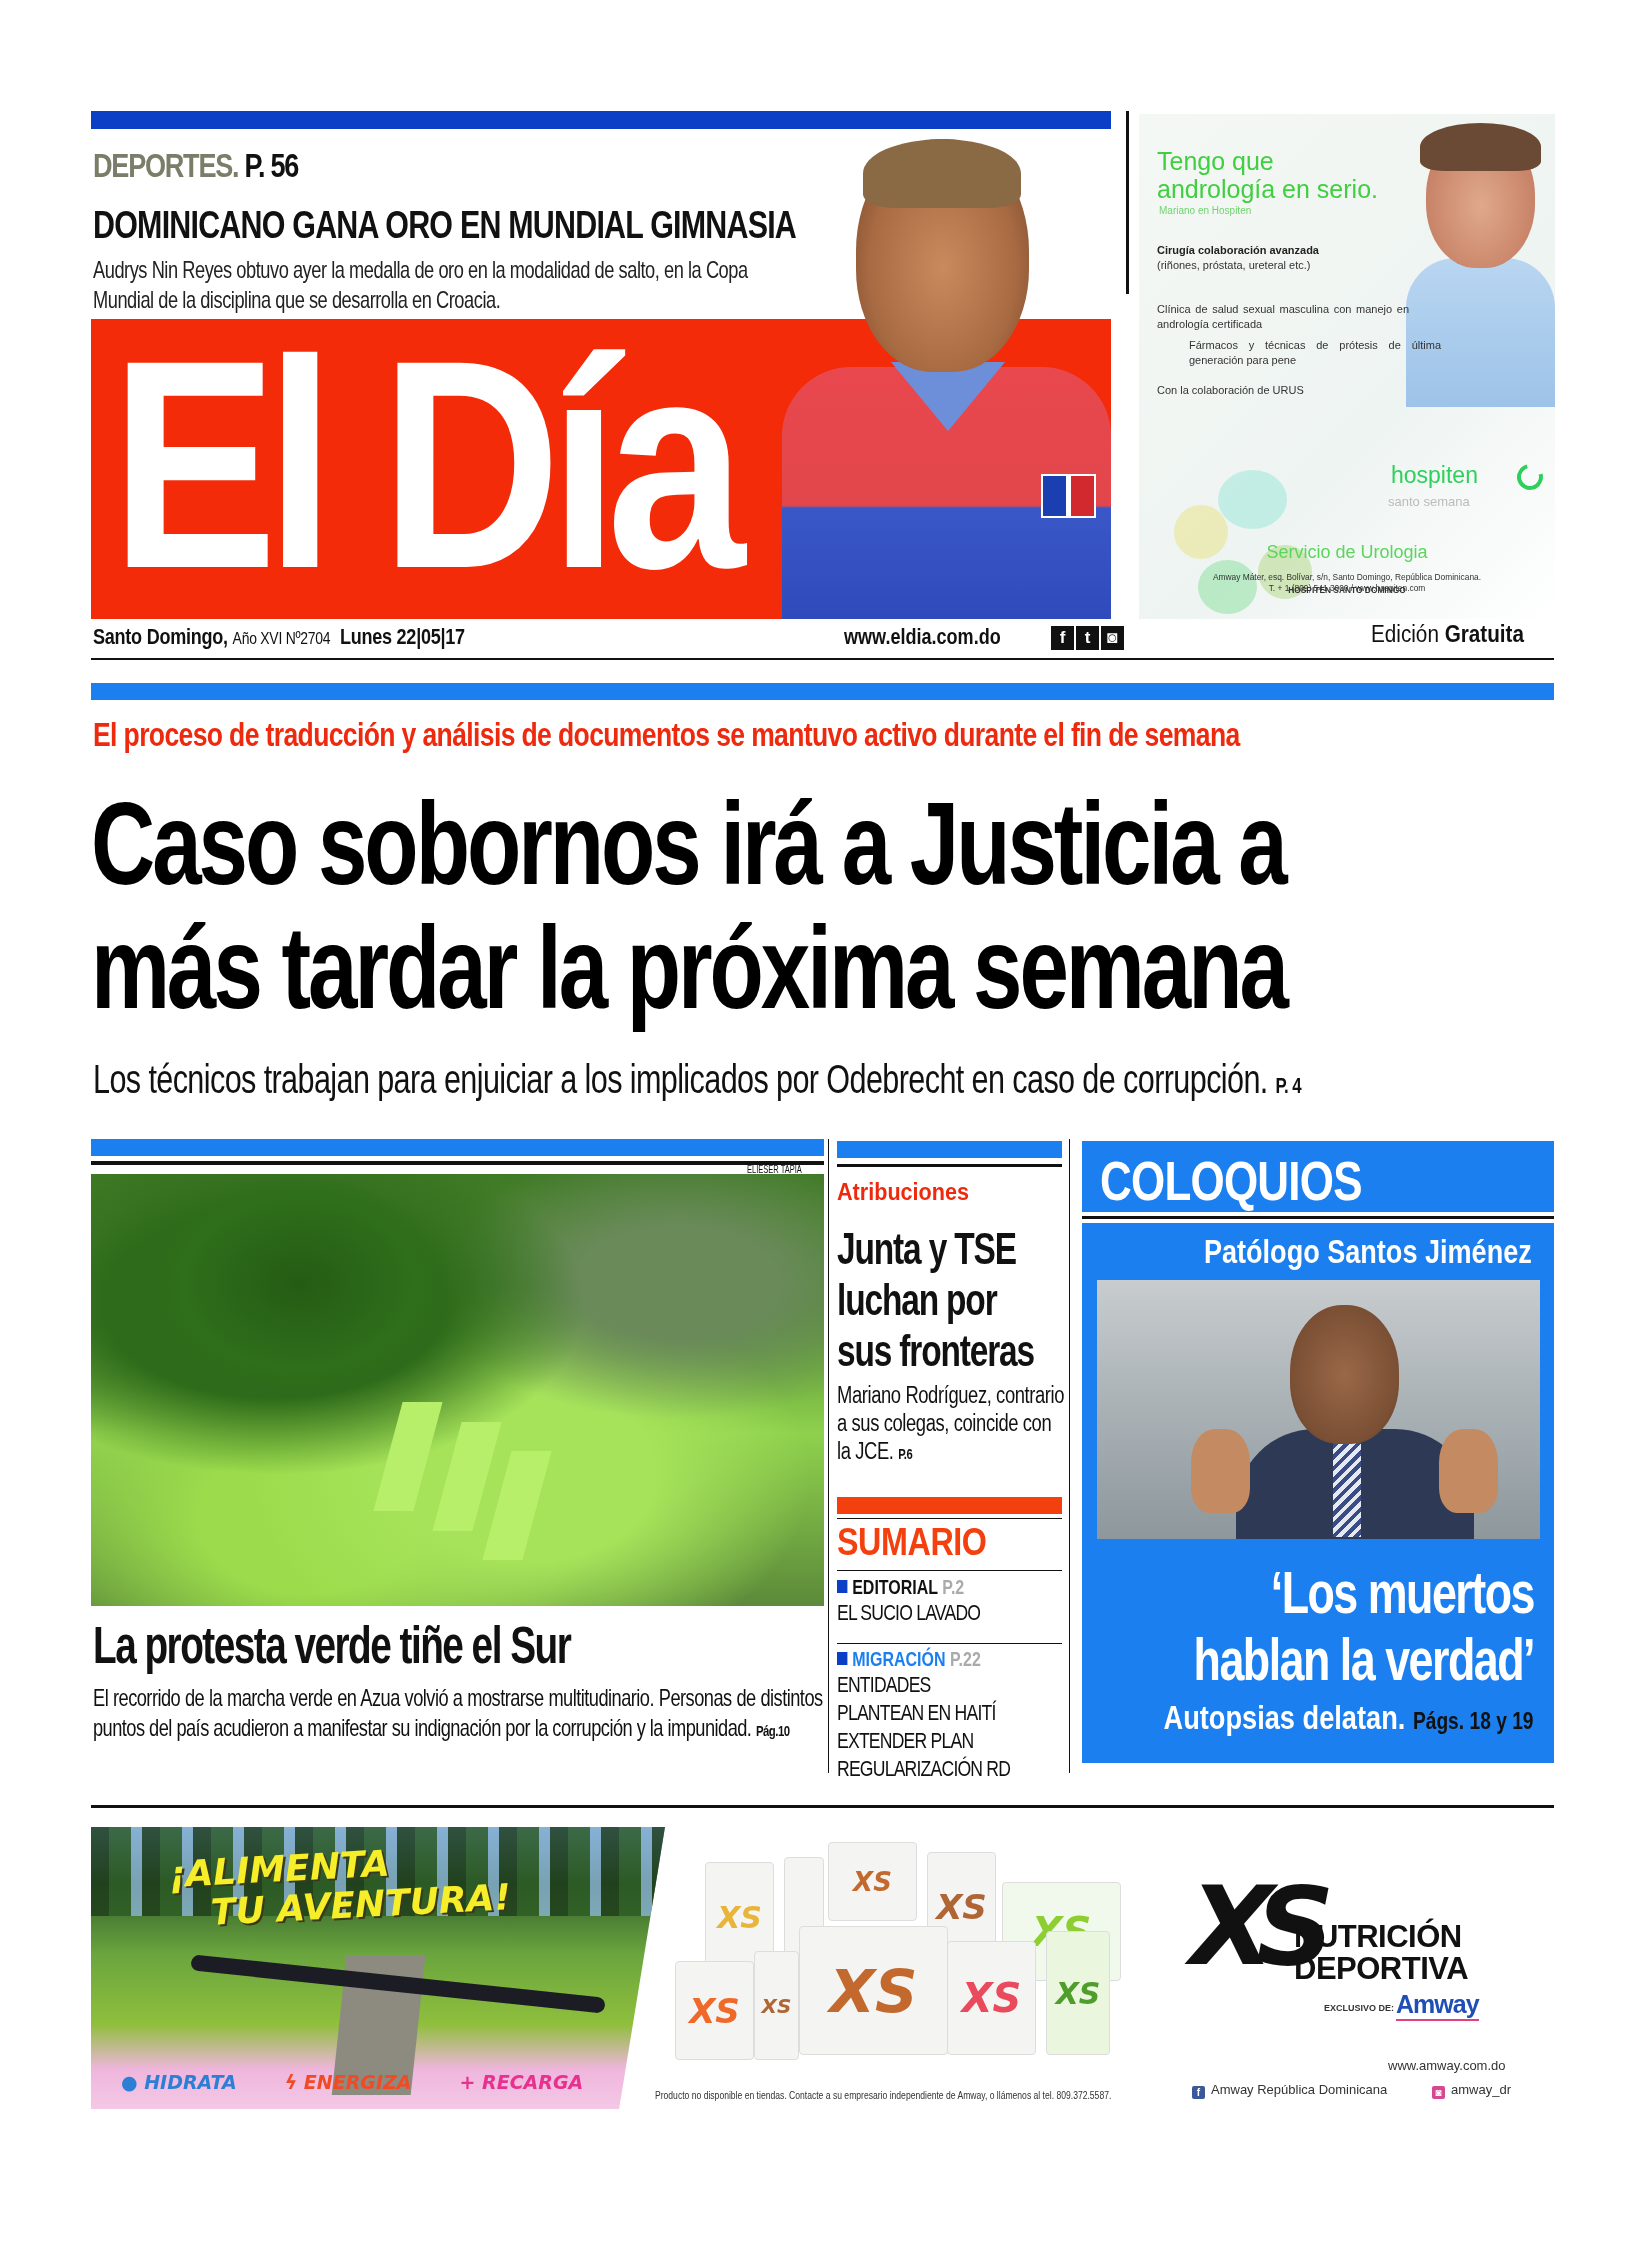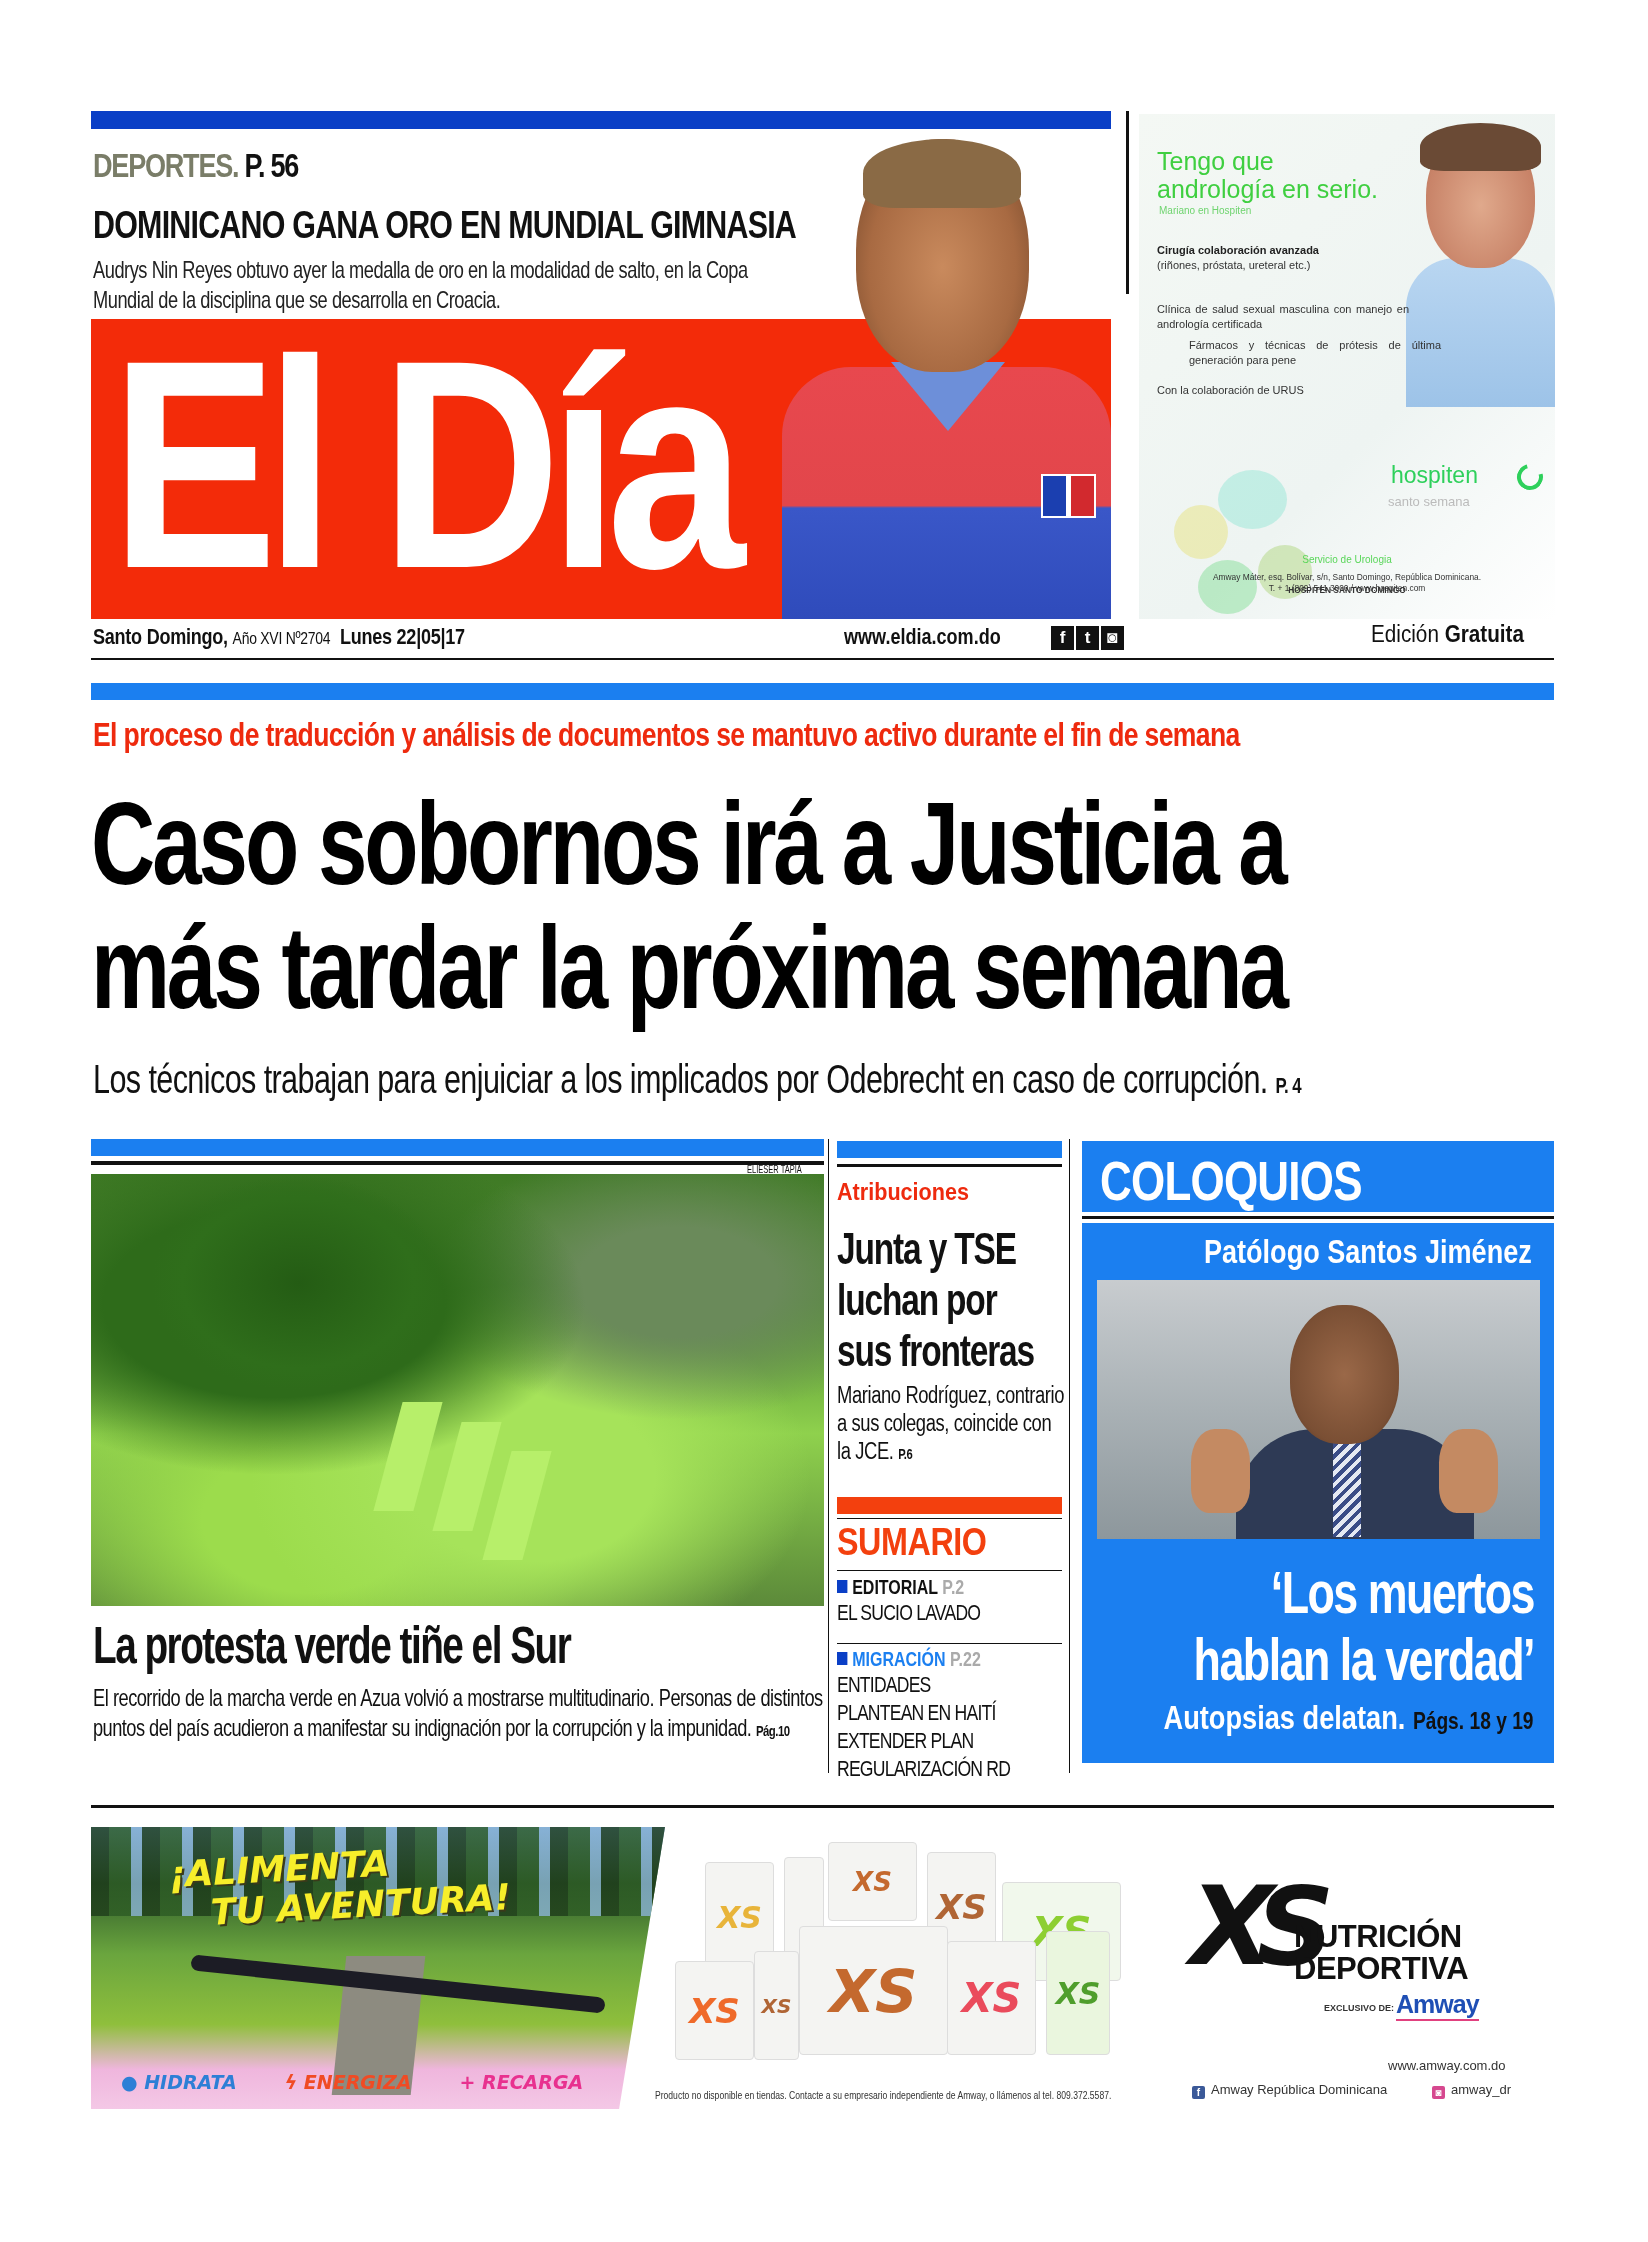--- a/index.html
+++ b/index.html
@@ -34,21 +34,21 @@
   .hosp-ad .man .hair { position: absolute; left: 14px; top: 4px; width: 121px; height: 48px; background: #6a4a35; border-radius: 50% 50% 20% 20%; }
   .hosp-ad .man .shirt { position: absolute; left: 0; top: 139px; width: 149px; height: 149px; background: linear-gradient(180deg,#b9d6f1,#9dc3e8); border-radius: 50px 50px 0 0; }
   .hosp-ad .tag1 { position: absolute; left: 18px; top: 33px; font-size: 25px; line-height: 28px; color: #3fcf40; }
   .hosp-ad .tag2 { position: absolute; left: 20px; top: 91px; font-size: 10px; color: #6fd46f; }
   .hosp-ad .item { position: absolute; left: 18px; width: 252px; font-size: 11px; line-height: 15px; color: #333; text-align: justify; }
   .hosp-ad .item b { font-weight: 700; color: #222; }
   .hosp-ad .blob { position: absolute; border-radius: 50%; opacity: 0.55; }
   .hosp-ad .brand { position: absolute; left: 252px; top: 348px; font-size: 23px; color: #2ed05b; font-weight: 400; }
   .hosp-ad .ring { position: absolute; left: 378px; top: 350px; width: 26px; height: 26px; border: 4px solid #2ed05b; border-radius: 50%; border-top-color: transparent; transform: rotate(30deg); }
   .hosp-ad .brand-sub { position: absolute; left: 249px; top: 380px; font-size: 13px; color: #bbb; }
-  .hosp-ad .service { position: absolute; left: 0; width: 416px; top: 440px; text-align: center; font-size: 10px; color: #5ad65a; }
+  .hosp-ad .service { position: absolute; left: 0; width: 416px; top: 428px; text-align: center; font-size: 18px; color: #5ad65a; }
   .hosp-ad .addr { position: absolute; left: 0; width: 416px; text-align: center; font-size: 8.4px; color: #333; line-height: 11px; }
 
   .edition { left: 1371px; top: 621px; font-size: 23px; color: #111; white-space: nowrap; transform: scaleX(0.9); transform-origin: left; }
   .edition b { font-weight: 700; }
 
   
   .info-line { left: 93px; top: 624px; font-size: 22px; white-space: nowrap; transform: scaleX(0.82); transform-origin: left; letter-spacing: -0.3px; }
   .info-line .city { font-weight: 700; }
   .info-line .issue { font-size: 17px; }
   .info-line .date { font-weight: 700; }

